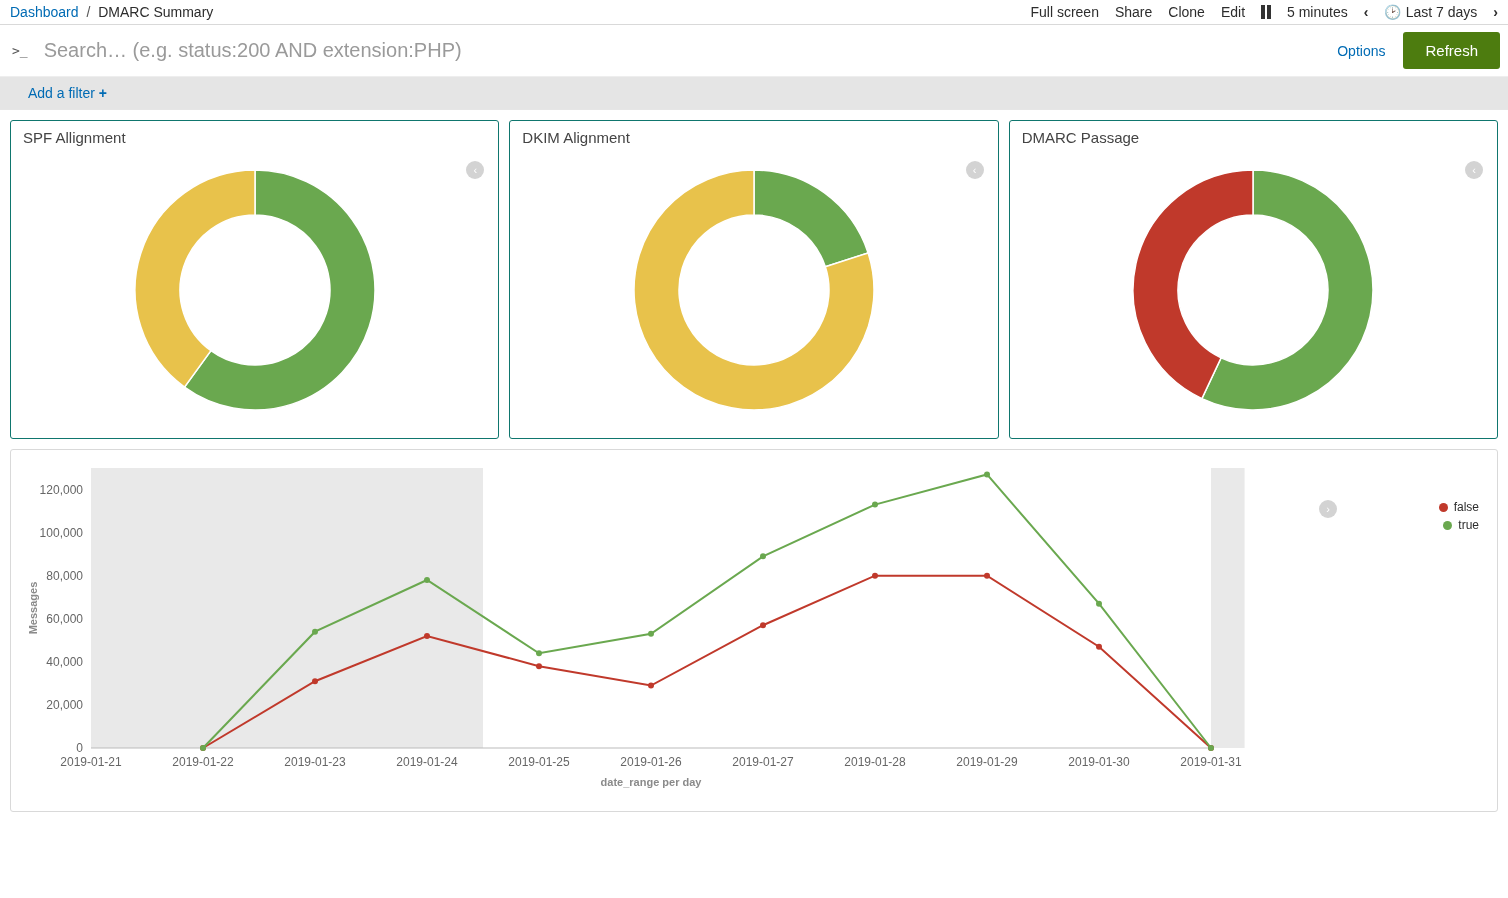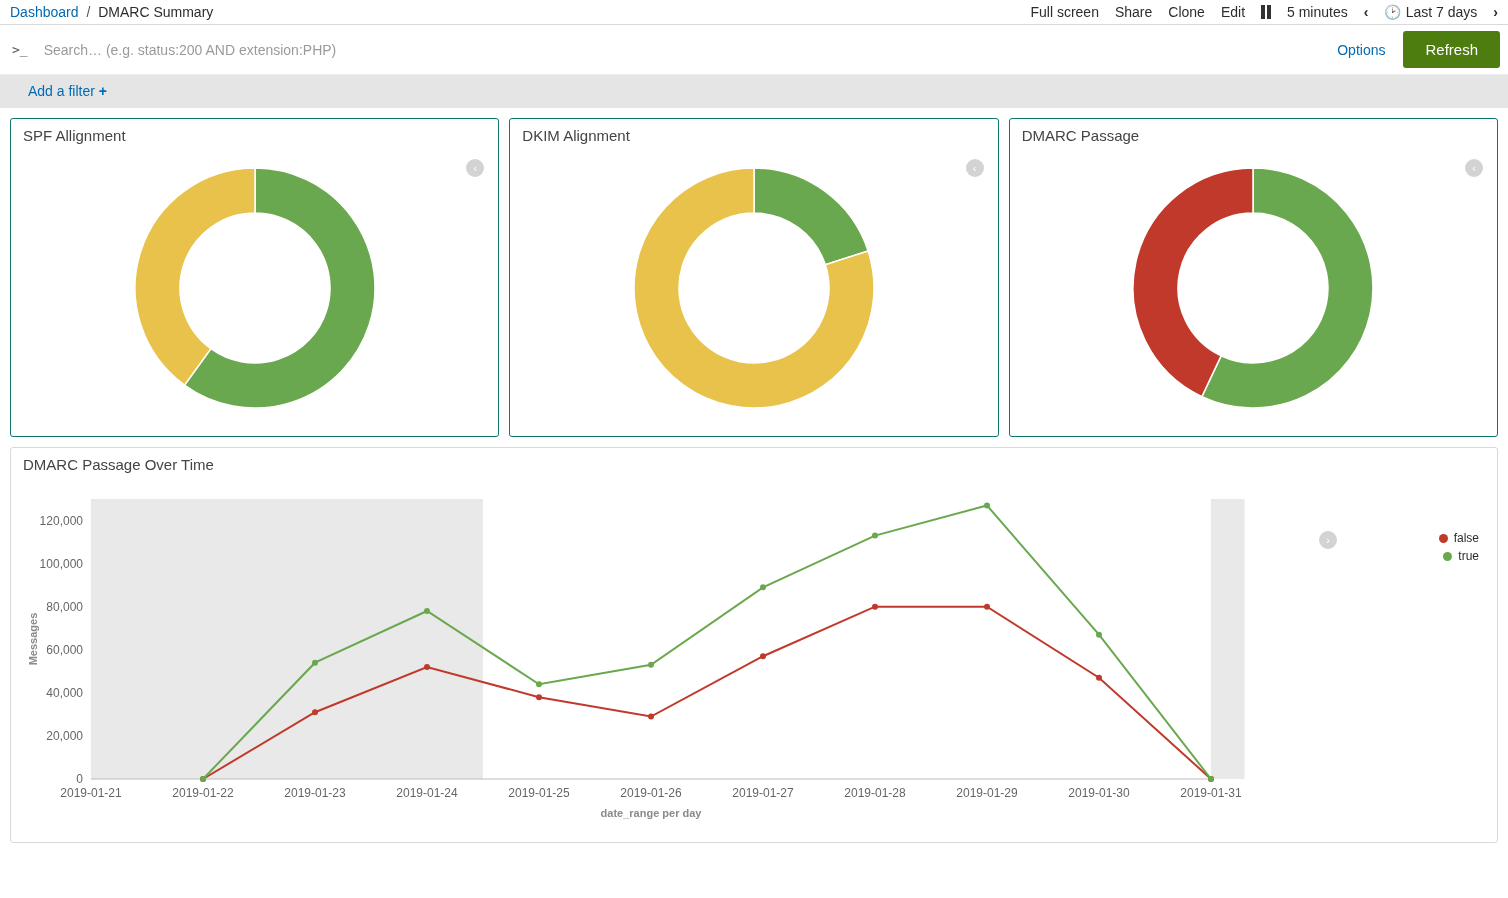--- a/index.html
+++ b/index.html
@@ -9,21 +9,21 @@
   .breadcrumb a { color: #006bb4; text-decoration: none; }
   .breadcrumb .sep { color: #555; padding: 0 4px; }
   .topbar-actions { display: flex; align-items: center; gap: 16px; margin-left: 20px; }
   .topbar-actions span, .topbar-actions button { color: #2d2d2d; cursor: pointer; background: none; border: none; font-size: 14px; }
   .pause-icon { display: inline-flex; gap: 2px; }
   .pause-icon div { width: 4px; height: 14px; background: #333; }
   .chev { font-weight: bold; font-size: 16px; cursor: pointer; }
   .clock { font-size: 14px; }
   .searchbar-row { display: flex; align-items: center; padding: 6px 8px; border-bottom: 1px solid #eee; gap: 8px; }
   .search-prompt { color: #555; font-family: monospace; font-size: 13px; padding: 0 4px; }
-  .search-input { flex: 1; border: none; outline: none; font-size: 14px; color: #4c1d95; padding: 8px 4px; }
+  .search-input { flex: 1; border: none; outline: none; font-size: 20px; color: #4c1d95; padding: 8px 4px; }
   .search-input::placeholder { color: #9a9a9a; }
   .options-link { color: #006bb4; cursor: pointer; padding: 0 10px; }
   .refresh-btn { background: #4d7c0f; color: #fff; border: none; padding: 10px 22px; font-size: 15px; border-radius: 3px; cursor: pointer; }
   .filter-row { background: #e5e5e5; padding: 8px 28px; border-bottom: 1px solid #e6e6e6; }
   .add-filter { color: #006bb4; cursor: pointer; font-size: 14px; }
   .add-filter .plus { font-weight: bold; }
   .panels { display: grid; grid-template-columns: repeat(3, 1fr); gap: 10px; padding: 10px; }
   .panel { border: 1px solid #0f766e; border-radius: 3px; background: #fff; position: relative; }
   .panel-title { padding: 8px 12px; font-size: 15px; color: #444; }
   .panel-body { position: relative; display: flex; justify-content: center; align-items: center; padding: 6px 0 18px 0; }
@@ -107,21 +107,20 @@
     <div class="panel-body">
       <svg id="donut-2" width="260" height="260">
           <path d="M 130 10 A 120 120 0 1 1 78.90648501219133 238.57924629592236 L 98.06655313261957 197.86202893495147 A 75 75 0 1 0 130 55 Z" fill="#6aa84f" stroke="#fff" stroke-width="1.5"></path>
           <path d="M 78.90648501219133 238.57924629592236 A 120 120 0 0 1 129.99999999999997 10 L 130 55 A 75 75 0 0 0 98.06655313261957 197.86202893495147 Z" fill="#c0392b" stroke="#fff" stroke-width="1.5"></path>
         </svg>
     </div>
   </div>
 </div>
 
 <div class="wide-panel">
-  <div class="panel-title">DMARC Passage Over Time</div>
   <div class="chart-area">
     <div class="legend-collapse">›</div>
     <div class="line-legend">
       <div class="row">
         <div class="dot" style="background:#c0392b"></div>
         <span>false</span>
       </div>
       <div class="row">
         <div class="dot" style="background:#6aa84f"></div>
         <span>true</span>

